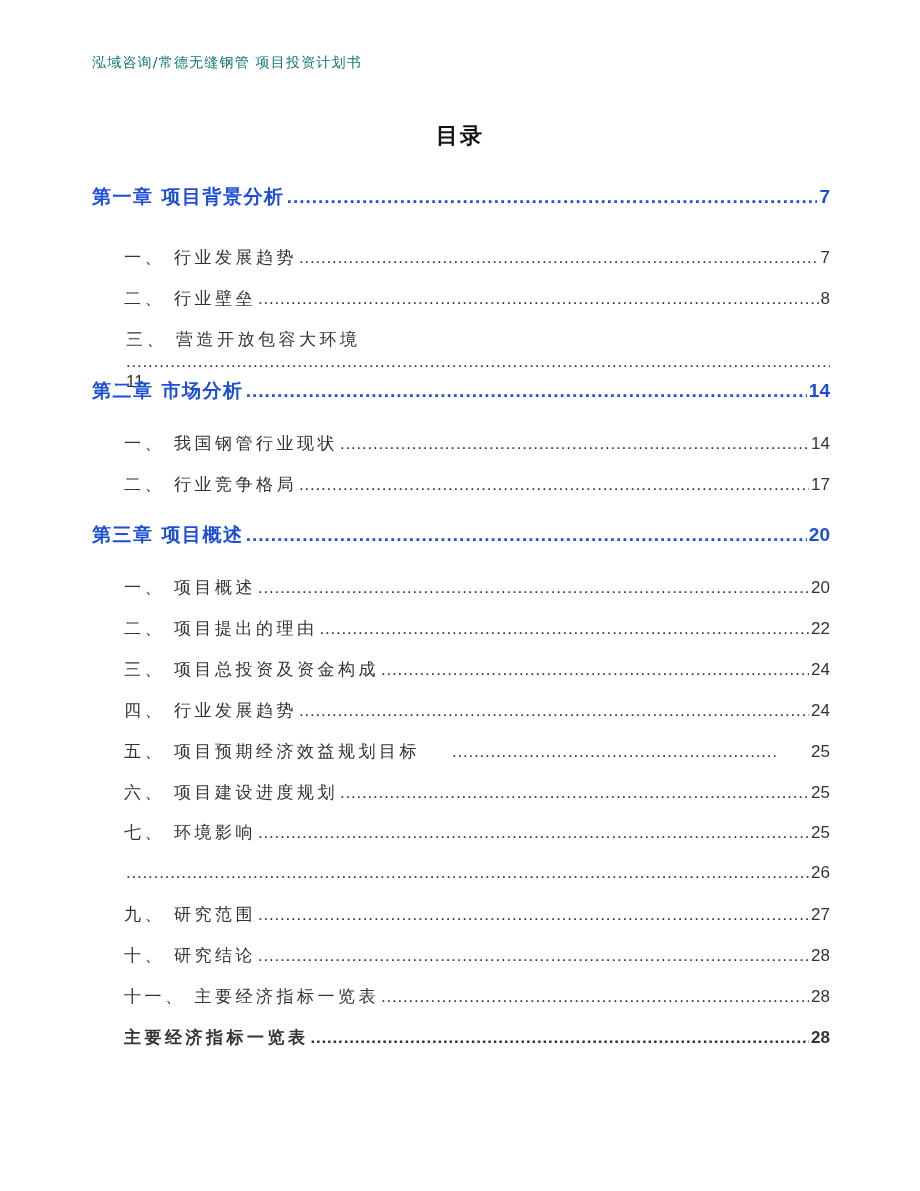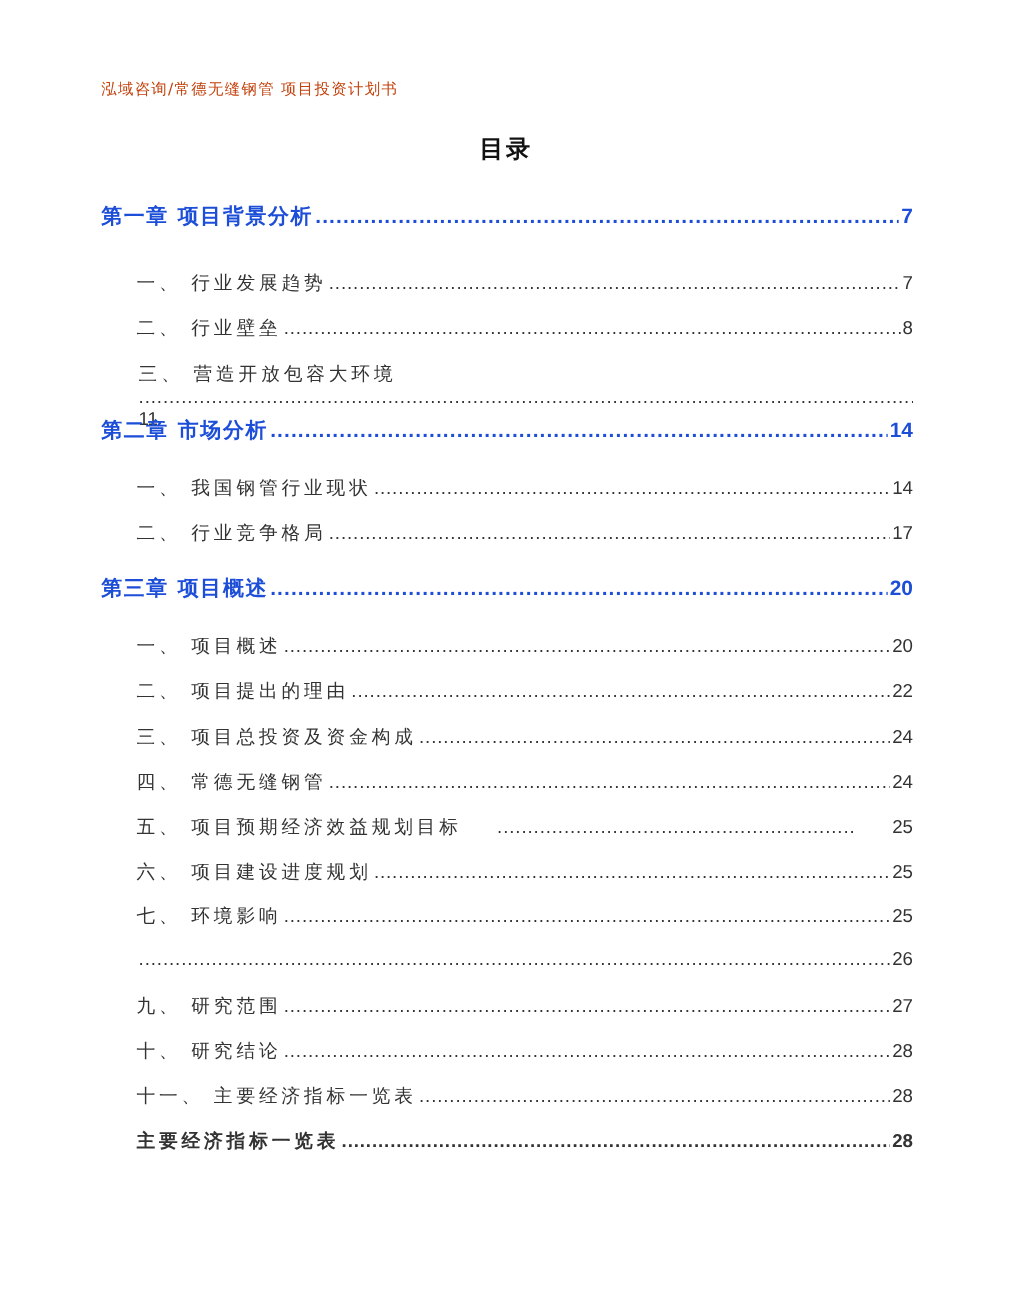--- a/index.html
+++ b/index.html
@@ -11,24 +11,24 @@
       width: 920px;
       height: 1191px;
       position: relative;
       overflow: hidden;
       font-family: "DejaVu Sans", "Liberation Sans", sans-serif;
       color: #222222;
     }
     .page-header {
       position: absolute;
       left: 92px;
-      top: 72px;
+      top: 54px;
       font-size: 14px;
       letter-spacing: 1.2px;
-      color: #c2410c;
+      color: #0f766e;
       white-space: nowrap;
     }
     .toc-title {
       position: absolute;
       left: 0;
       right: 0;
       top: 121px;
       text-align: center;
       font-size: 22px;
       font-weight: bold;
@@ -152,21 +152,21 @@
   <span class="toc-label">二、 项目提出的理由</span>
   <span class="toc-leader"></span>
   <span class="toc-page">22</span>
 </div>
 <div class="toc-entry section" style="top:658px;">
   <span class="toc-label">三、 项目总投资及资金构成</span>
   <span class="toc-leader"></span>
   <span class="toc-page">24</span>
 </div>
 <div class="toc-entry section" style="top:699px;">
-  <span class="toc-label">四、 常德无缝钢管</span>
+  <span class="toc-label">四、 行业发展趋势</span>
   <span class="toc-leader"></span>
   <span class="toc-page">24</span>
 </div>
 <div class="toc-entry section" style="top:740px;gap:30px;">
   <span class="toc-label">五、 项目预期经济效益规划目标</span>
   <span class="toc-leader"></span>
   <span class="toc-page">25</span>
 </div>
 <div class="toc-entry section" style="top:781px;">
   <span class="toc-label">六、 项目建设进度规划</span>

